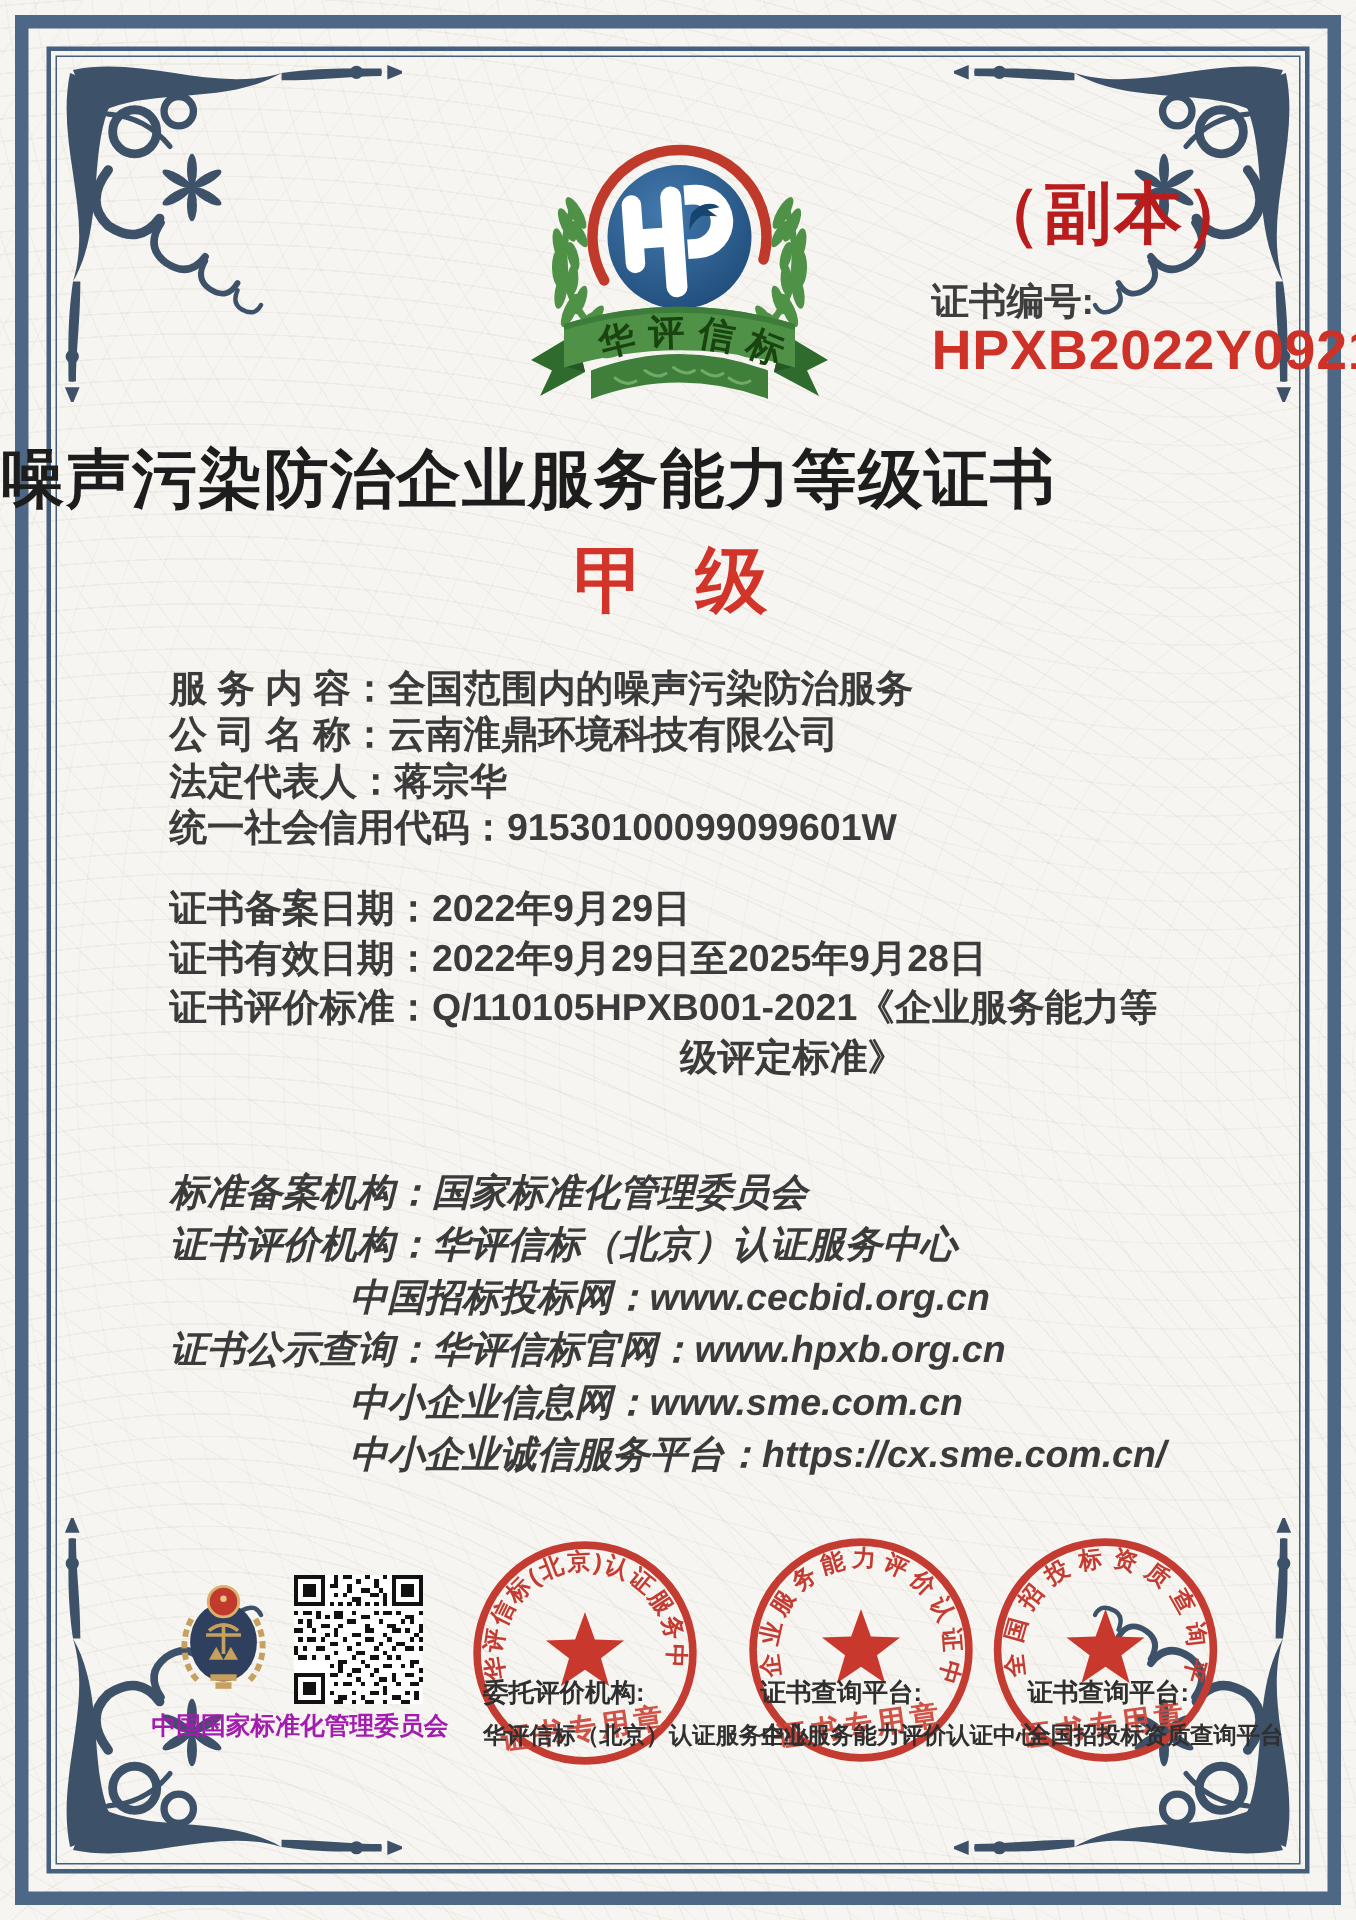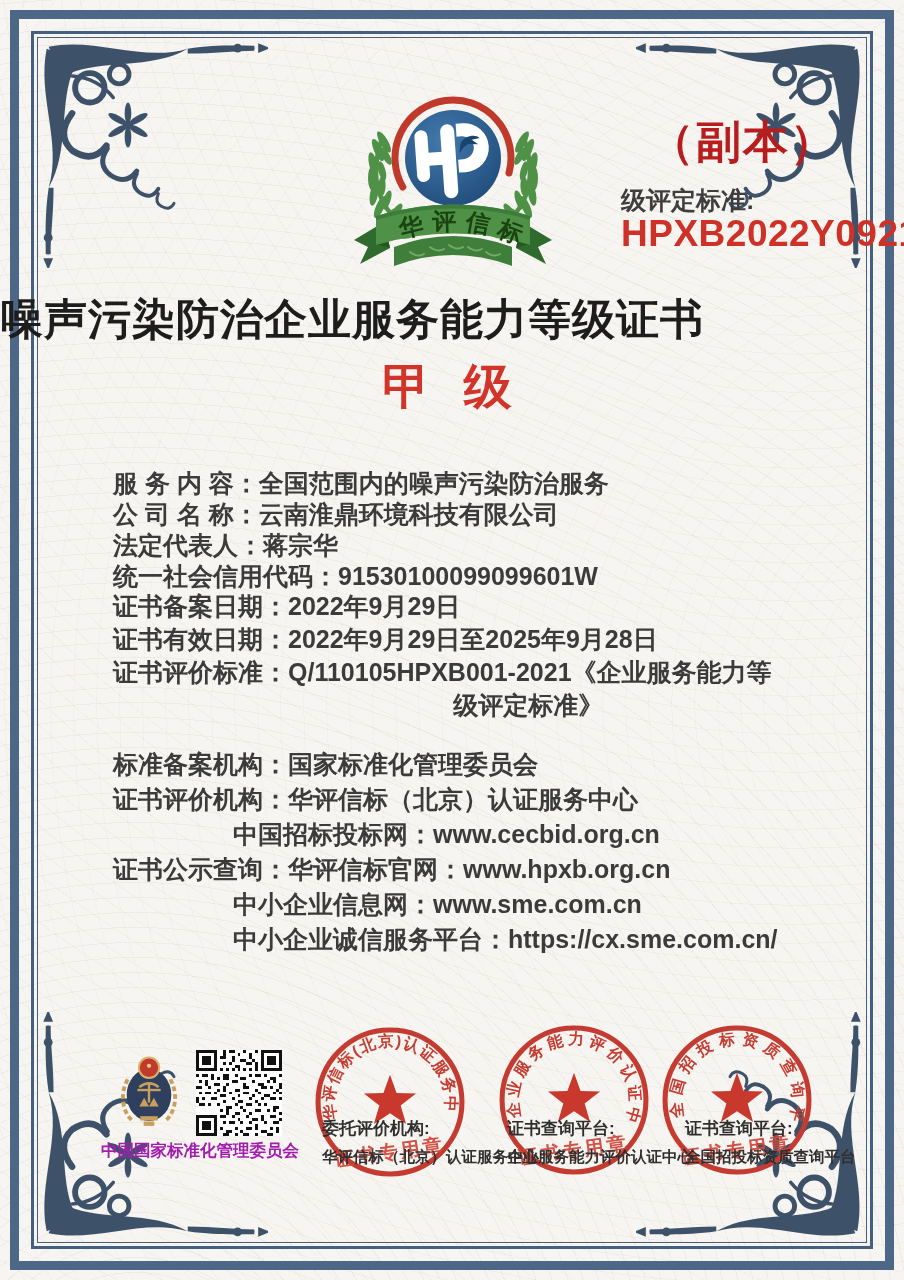--- a/index.html
+++ b/index.html
@@ -27,23 +27,23 @@
   .corner.br{bottom:33px;right:33px;transform:scale(-1,-1);}
   
   .logo{position:absolute;left:348px;top:96px;}
   .copy-label{position:absolute;left:609px;top:112px;font-size:45px;font-weight:800;color:#b91c1c;letter-spacing:2px;margin-left:40px;}
   .certno-label{position:absolute;left:621px;top:184px;font-size:25px;font-weight:800;color:#3e3e3e;}
   .certno{position:absolute;left:621px;top:213px;font-size:37px;font-weight:800;color:#ce3127;letter-spacing:.5px;}
   .title{position:absolute;left:0;right:0;top:291px;text-align:left;font-size:43px;font-weight:900;color:#1d1d1d;letter-spacing:1px;}
   .grade{position:absolute;left:0;right:0;top:355px;text-align:center;font-size:48px;font-weight:900;color:#d2342a;letter-spacing:10px;}
   
   .tblock{position:absolute;left:113px;color:#3b3b3b;font-weight:700;font-size:25px;white-space:nowrap;}
-  .b1{top:468px;} .b1 .row{line-height:31px;}
+  .b1{top:444px;} .b1 .row{line-height:31px;}
   .b2{top:590px;} .b2 .row{line-height:33px;}
-  .b3{top:747px;} .b3 .row{line-height:35px;}
+  .b3{top:778px;font-style:italic;} .b3 .row{line-height:35px;}
   .row.ind172{padding-left:172px;text-align:center;}
   .row.ind120{padding-left:120px;}
   
   .emblem{position:absolute;left:118px;top:1050px;}
   .qr{position:absolute;left:196px;top:1050px;}
   .authority{position:absolute;left:98px;top:1140px;width:204px;text-align:center;font-size:16.5px;font-weight:700;color:#a21caf;}
   .seal{position:absolute;width:152px;height:152px;}
   .seal.s1{left:314px;top:1026px;}
   .seal.s2{left:498px;top:1024px;}
   .seal.s3{left:661px;top:1024px;}
@@ -166,21 +166,21 @@
       </g>
       <path d="M28,120 Q105,97 182,120 L182,149 Q105,126 28,149 Z" fill="#4f9247"></path>
       <path d="M28,120 Q105,97 182,120 l0,4 Q105,101 28,124 Z" fill="#3d7c3a"></path>
       <text font-size="24" font-weight="bold" fill="#19430f" letter-spacing="8">
         <textPath href="#bandcurve" startOffset="8">华评信标</textPath>
       </text>
     </g>
   </svg>
 
   <div class="copy-label">（副本）</div>
-  <div class="certno-label">级评定标准:</div>
+  <div class="certno-label">证书编号:</div>
   <div class="certno">HPXB2022Y09211</div>
 
   <div class="title">噪声污染防治企业服务能力等级证书</div>
   <div class="grade">甲 级</div>
 
   <div class="tblock b1">
     <div class="row"><span>服 务 内 容：</span><span>全国范围内的噪声污染防治服务</span></div>
     <div class="row"><span>公 司 名 称：</span><span>云南淮鼎环境科技有限公司</span></div>
     <div class="row"><span>法定代表人：</span><span>蒋宗华</span></div>
     <div class="row"><span>统一社会信用代码：</span><span>91530100099099601W</span></div>

